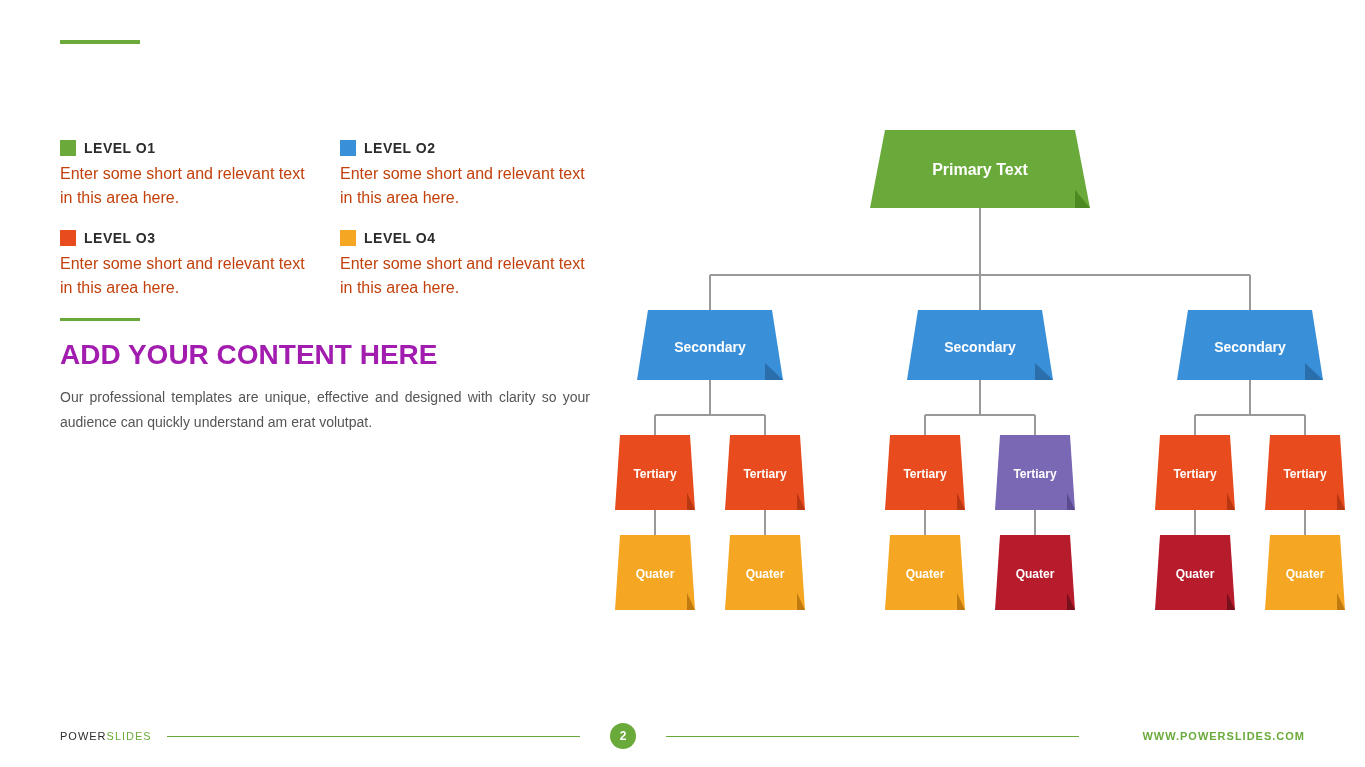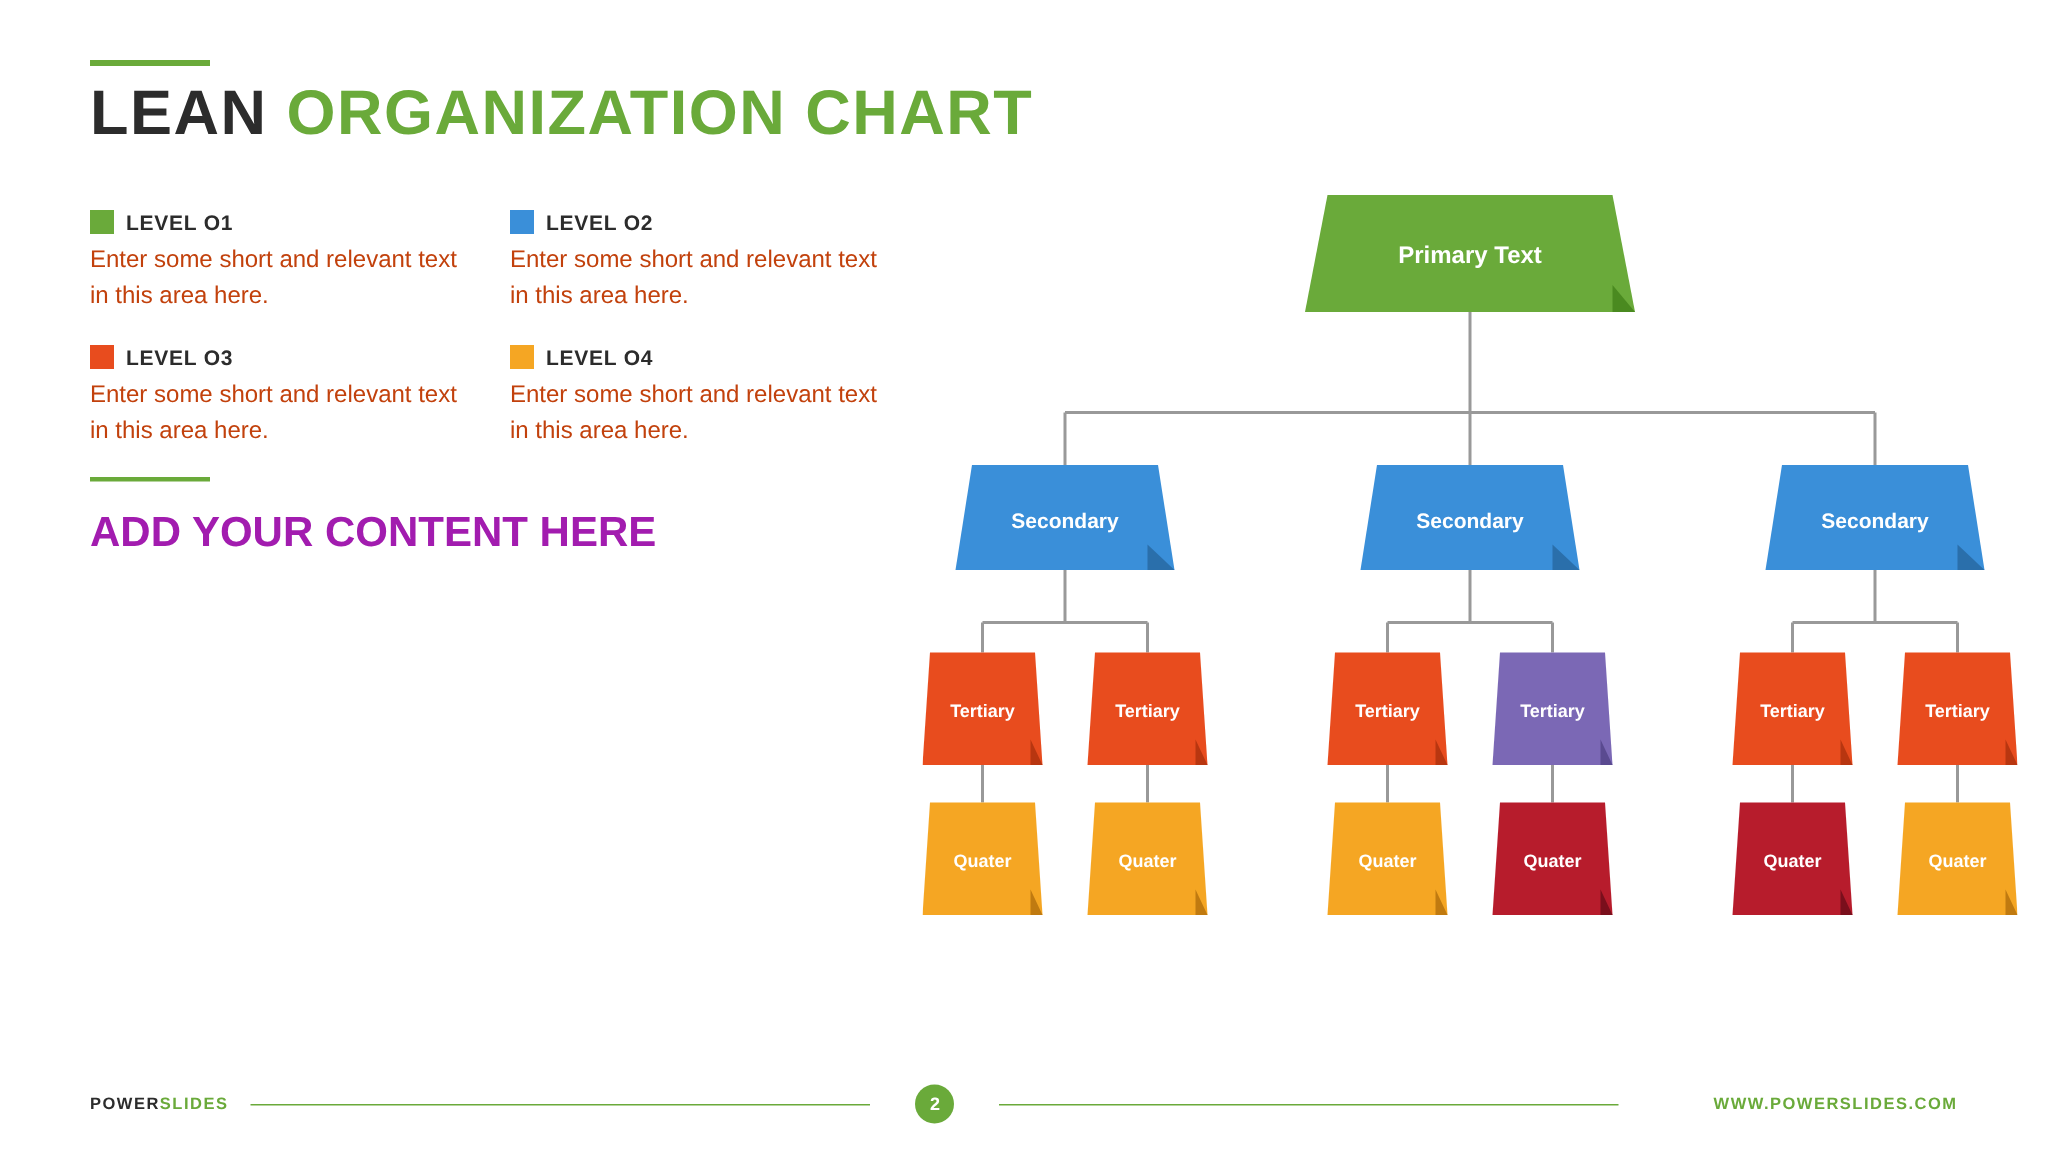--- a/index.html
+++ b/index.html
@@ -122,21 +122,21 @@
       bottom: 18px;
       left: 0;
       right: 0;
       display: flex;
       align-items: center;
       justify-content: space-between;
       padding: 0 60px;
     }
     .footer-left {
       font-size: 11px;
-      font-weight: 700;
+      font-weight: 400;
       color: #555;
       letter-spacing: 1px;
     }
     .footer-left span {
       color: #2c2c2c;
     }
     .footer-line {
       flex: 1;
       height: 1px;
       background: #6aaa3a;
@@ -163,24 +163,20 @@
       margin-left: 48px;
     }
   </style>
 </head>
 <body>
 
 <div class="slide">
 
   <div class="title-bar">
     <div class="title-accent-line"></div>
-    <div class="main-title">
-      <span class="lean">LEAN</span>
-      <span class="org-chart"> <span>ORGANIZATION CHART</span></span>
-    </div>
   </div>
 
   <div class="left-panel">
     <div class="legend-grid">
 
       <div class="legend-item">
         <div class="legend-title">
           <div class="legend-color-box" style="background:#6aaa3a;"></div>
           <span>LEVEL O1</span>
         </div>
@@ -209,20 +205,21 @@
           <span>LEVEL O4</span>
         </div>
         <div class="legend-text">Enter some short and relevant text in this area here.</div>
       </div>
 
     </div>
 
     <div class="divider-line"></div>
 
     <div class="content-heading">ADD YOUR CONTENT HERE</div>
+    <div class="content-text">Our professional templates are unique, effective and designed with clarity so your audience can quickly understand am erat volutpat.</div>
   </div>
 
   <div class="chart-area">
     <svg class="org-chart-svg" viewBox="0 0 730 520">
 
       <line x1="365" y1="93" x2="365" y2="160" stroke="#999" stroke-width="2"></line>
 
       <line x1="95" y1="160" x2="635" y2="160" stroke="#999" stroke-width="2"></line>
 
       <line x1="95" y1="160" x2="95" y2="195" stroke="#999" stroke-width="2"></line>

